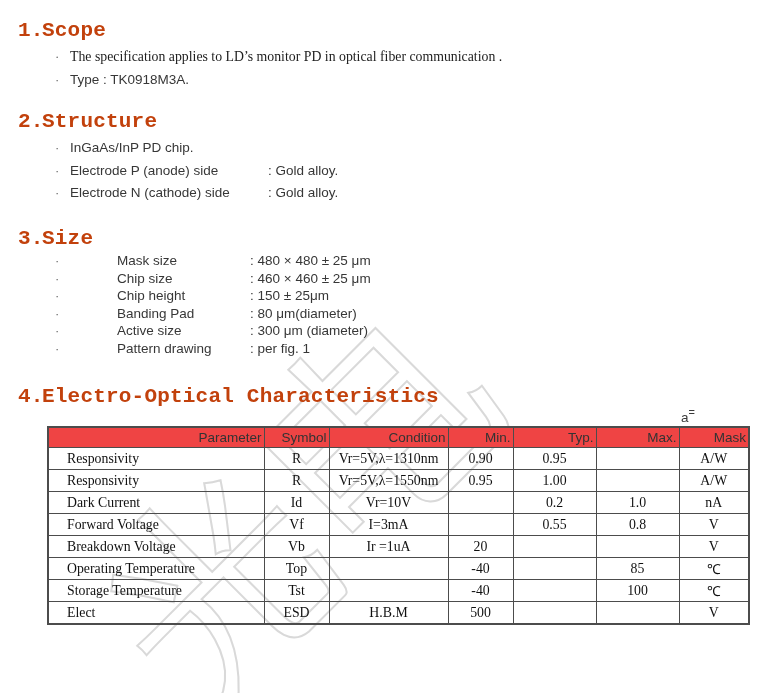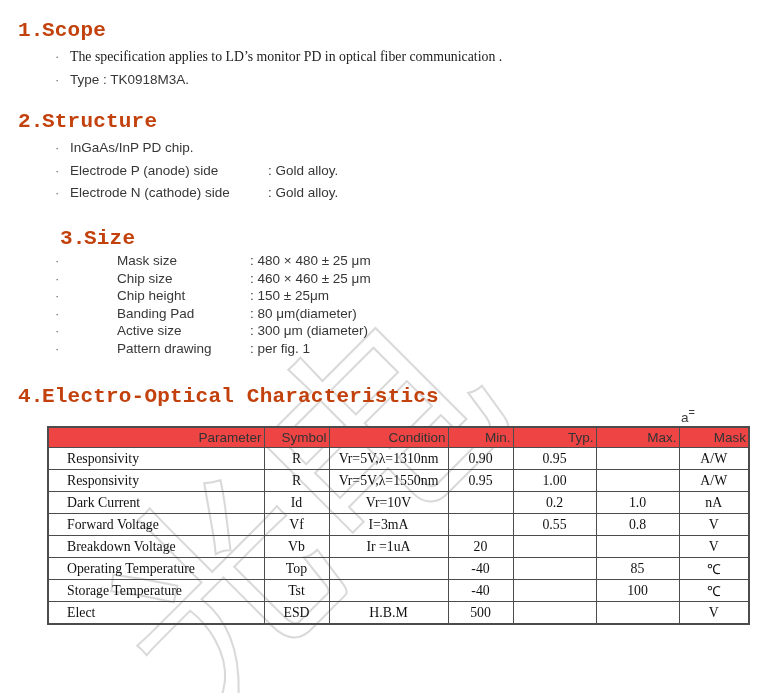--- a/index.html
+++ b/index.html
@@ -95,21 +95,21 @@
       <span class="dot">·</span>
       <span class="lbl198">Electrode P (anode) side</span>
       <span>: Gold alloy.</span>
     </div>
     <div class="brow" style="top:185px;">
       <span class="dot">·</span>
       <span class="lbl198">Electrode N (cathode) side</span>
       <span>: Gold alloy.</span>
     </div>
 
-    <h2 class="h" style="top:227px;margin-left:42px;"><span class="num">3.</span><span>Size</span></h2>
+    <h2 class="h" style="top:227px;"><span class="num">3.</span><span>Size</span></h2>
 
     <div class="sizelist">
       <div class="srow">
         <span class="dot">·</span>
         <span class="slbl">Mask size</span>
         <span>: 480 × 480 ± 25 μm</span>
       </div>
       <div class="srow">
         <span class="dot">·</span>
         <span class="slbl">Chip size</span>

